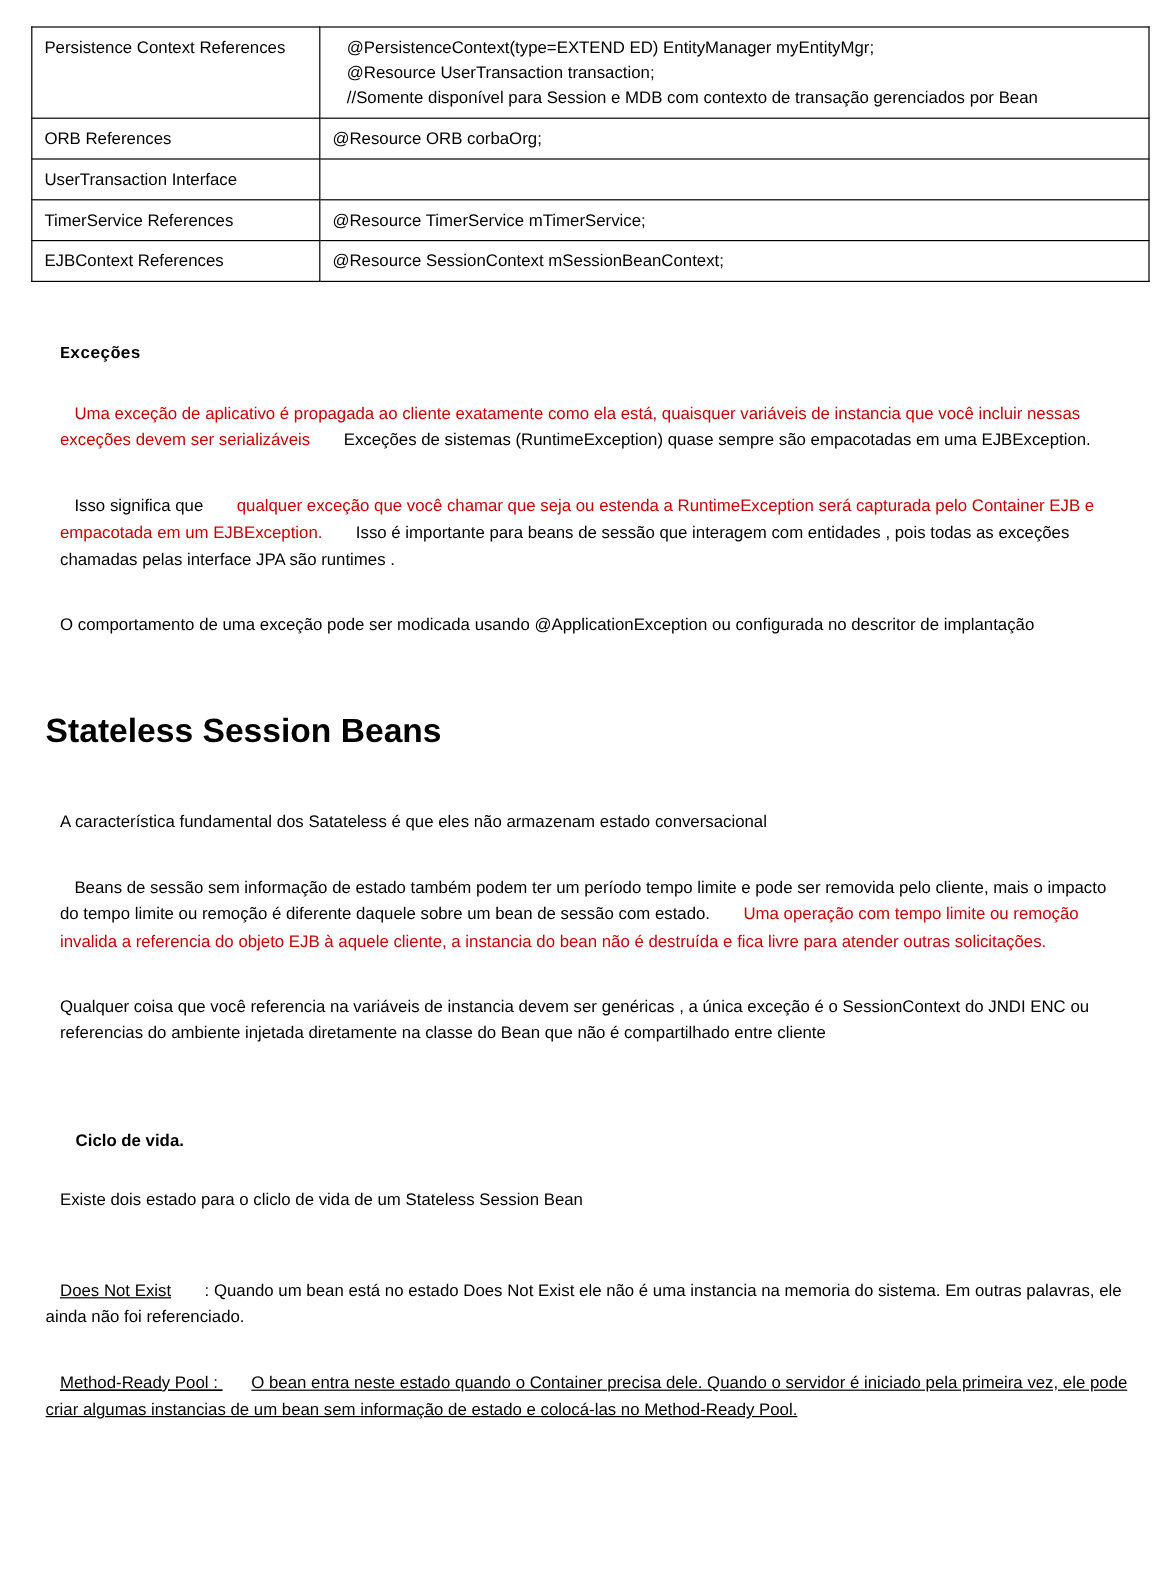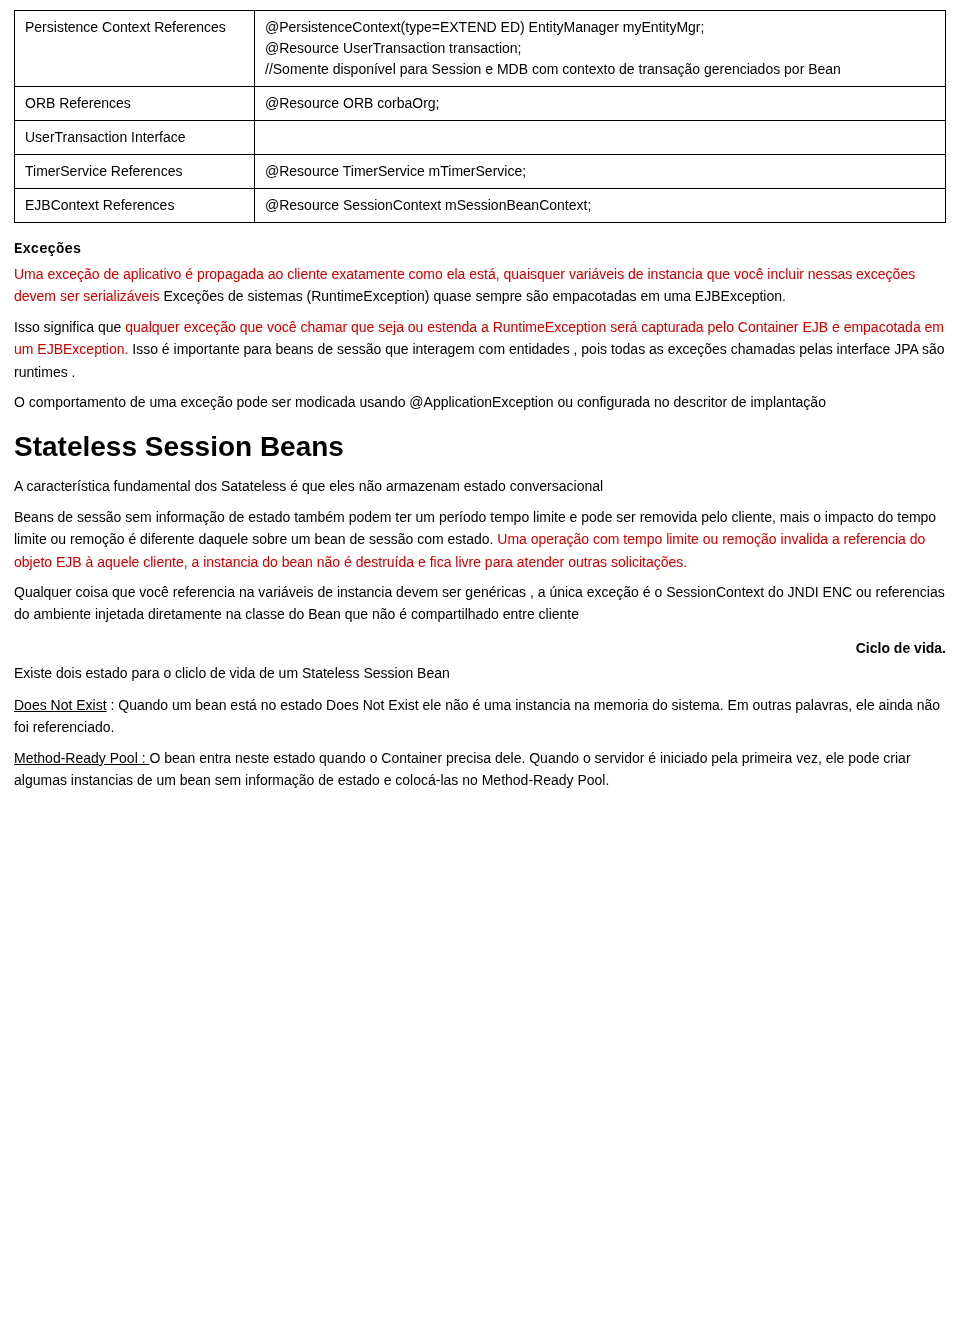--- a/index.html
+++ b/index.html
@@ -1,15 +1,15 @@
 <!DOCTYPE html>
 <html><head>
   <meta charset="utf-8">
   <style>
-    * { margin: 0; padding: 0; box-sizing: border-box; }
+    * { margin: 0; padding: 12px; box-sizing: border-box; }
     body {
       font-family: Arial, sans-serif;
       font-size: 14px;
       color: #000;
       background: #fff;
       padding: 10px 14px;
       width: 960px;
       min-height: 1320px;
     }
     table {
@@ -46,21 +46,20 @@
     .large-heading {
       font-size: 28px;
       font-weight: bold;
       margin: 18px 0 12px 0;
       font-family: Arial, sans-serif;
     }
     .bold-heading {
       font-size: 14px;
       font-weight: bold;
       margin: 14px 0 6px 13px;
-      text-align: right;
     }
     .underline-text {
       text-decoration: underline;
     }
   </style>
 </head>
 <body>
 
 <table>
   <tbody>
@@ -114,15 +113,15 @@
 
 <div>
   <p class="bold-heading">Ciclo de vida.</p>
   <p class="body-text">Existe dois estado para o cliclo de vida de um Stateless Session Bean</p>
 </div>
 
 <p class="body-text" style="margin-top: 10px;">
   <span class="underline-text">Does Not Exist</span><span> : Quando um bean está no estado Does Not Exist ele não é uma instancia na memoria do sistema. Em outras palavras, ele ainda não foi referenciado.</span>
 </p>
 
-<p class="body-text" style="margin-top: 0;">
+<p class="body-text" style="margin-top: 0; text-decoration: underline;">
   <span class="underline-text">Method-Ready Pool : </span><span> O bean entra neste estado quando o Container precisa dele. Quando o servidor é iniciado pela primeira vez, ele pode criar algumas instancias de um bean sem informação de estado e colocá-las no Method-Ready Pool.</span>
 </p>
 
 </body></html>

